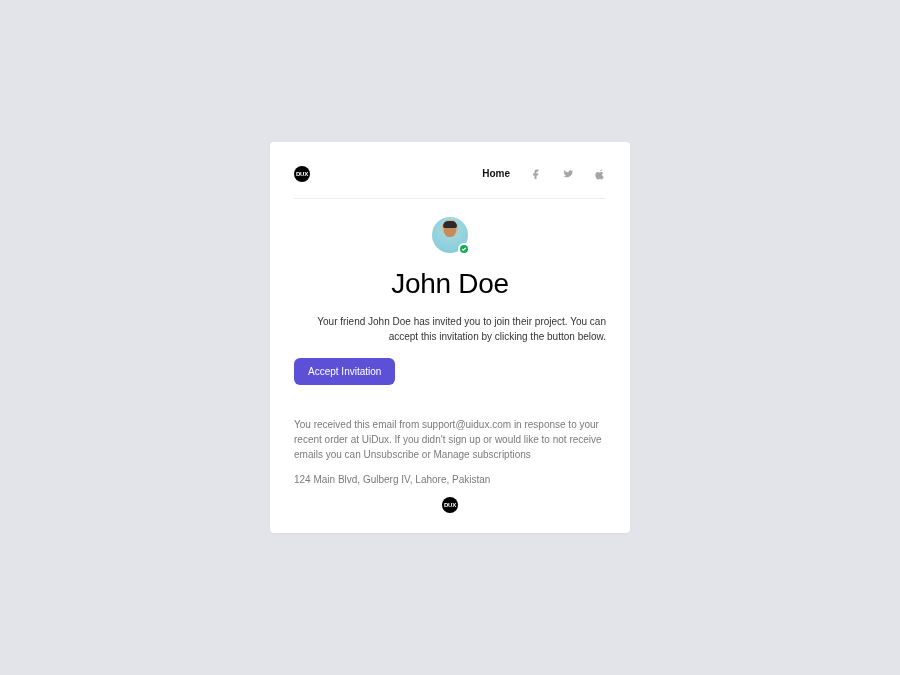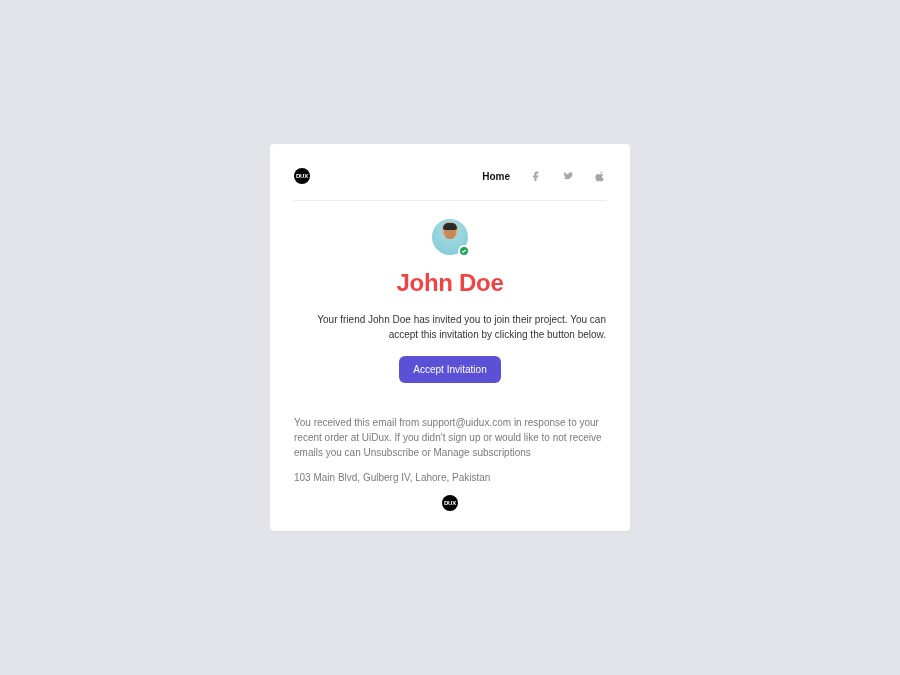--- a/index.html
+++ b/index.html
@@ -35,21 +35,20 @@
     color: #fff;
     font-size: 6px;
     display: flex;
     align-items: center;
     justify-content: center;
     font-weight: 700;
     letter-spacing: -0.2px;
   }
   .nav {
     display: flex;
-    align-items: center;
     gap: 20px;
   }
   .nav-home {
     font-size: 10px;
     font-weight: 600;
     color: #111;
     cursor: pointer;
   }
   .nav-icon {
     width: 12px;
@@ -108,38 +107,38 @@
   }
   .badge-check svg {
     width: 6px;
     height: 6px;
     stroke: #fff;
     fill: none;
     stroke-width: 2;
   }
   .title {
     text-align: center;
-    font-size: 24px;
-    font-weight: 700;
-    color: #ef4444;
+    font-size: 28px;
+    font-weight: 400;
+    color: #000000;
     line-height: 1.2;
     letter-spacing: -0.3px;
     margin-bottom: 14px;
   }
   .title .line { display: block; }
   .desc {
     font-size: 10px;
     line-height: 1.5;
     color: #333;
     margin-bottom: 14px;
     text-align: right;
   }
   .cta-wrap {
     display: flex;
-    justify-content: center;
+    justify-content: flex-start;
     margin-bottom: 32px;
   }
   .cta {
     background: #5B50D6;
     color: #fff;
     font-size: 10px;
     font-weight: 500;
     border: none;
     border-radius: 6px;
     padding: 8px 14px;
@@ -196,21 +195,21 @@
       <span class="line">John Doe</span>
     </h1>
 
     <p class="desc">Your friend John Doe has invited you to join their project. You can accept this invitation by clicking the button below.</p>
 
     <div class="cta-wrap">
       <button class="cta">Accept Invitation</button>
     </div>
 
     <p class="footer-text">You received this email from support@uidux.com in response to your recent order at UiDux. If you didn't sign up or would like to not receive emails you can Unsubscribe or Manage subscriptions</p>
-    <p class="footer-text">103 Main Blvd, Gulberg IV, Lahore, Pakistan</p>
+    <p class="footer-text">124 Main Blvd, Gulberg IV, Lahore, Pakistan</p>
 
     <div class="footer-logo-wrap">
       <div class="logo">
         <span>DUX</span>
       </div>
     </div>
 
   </div>
 
 </div>

